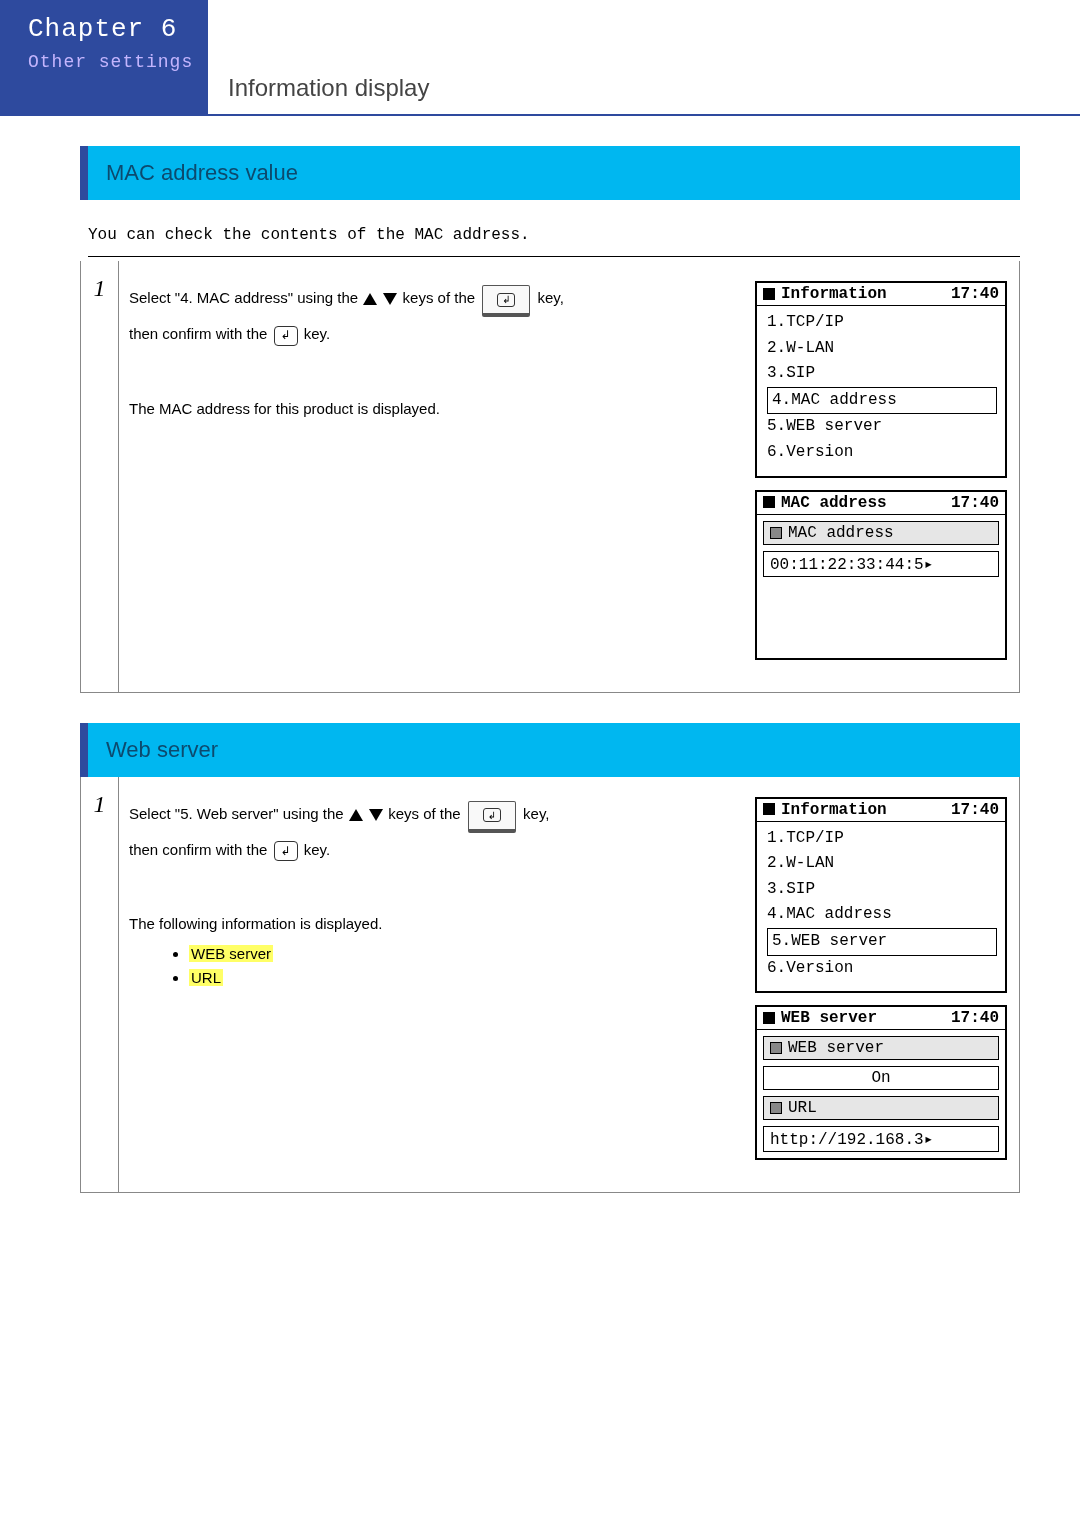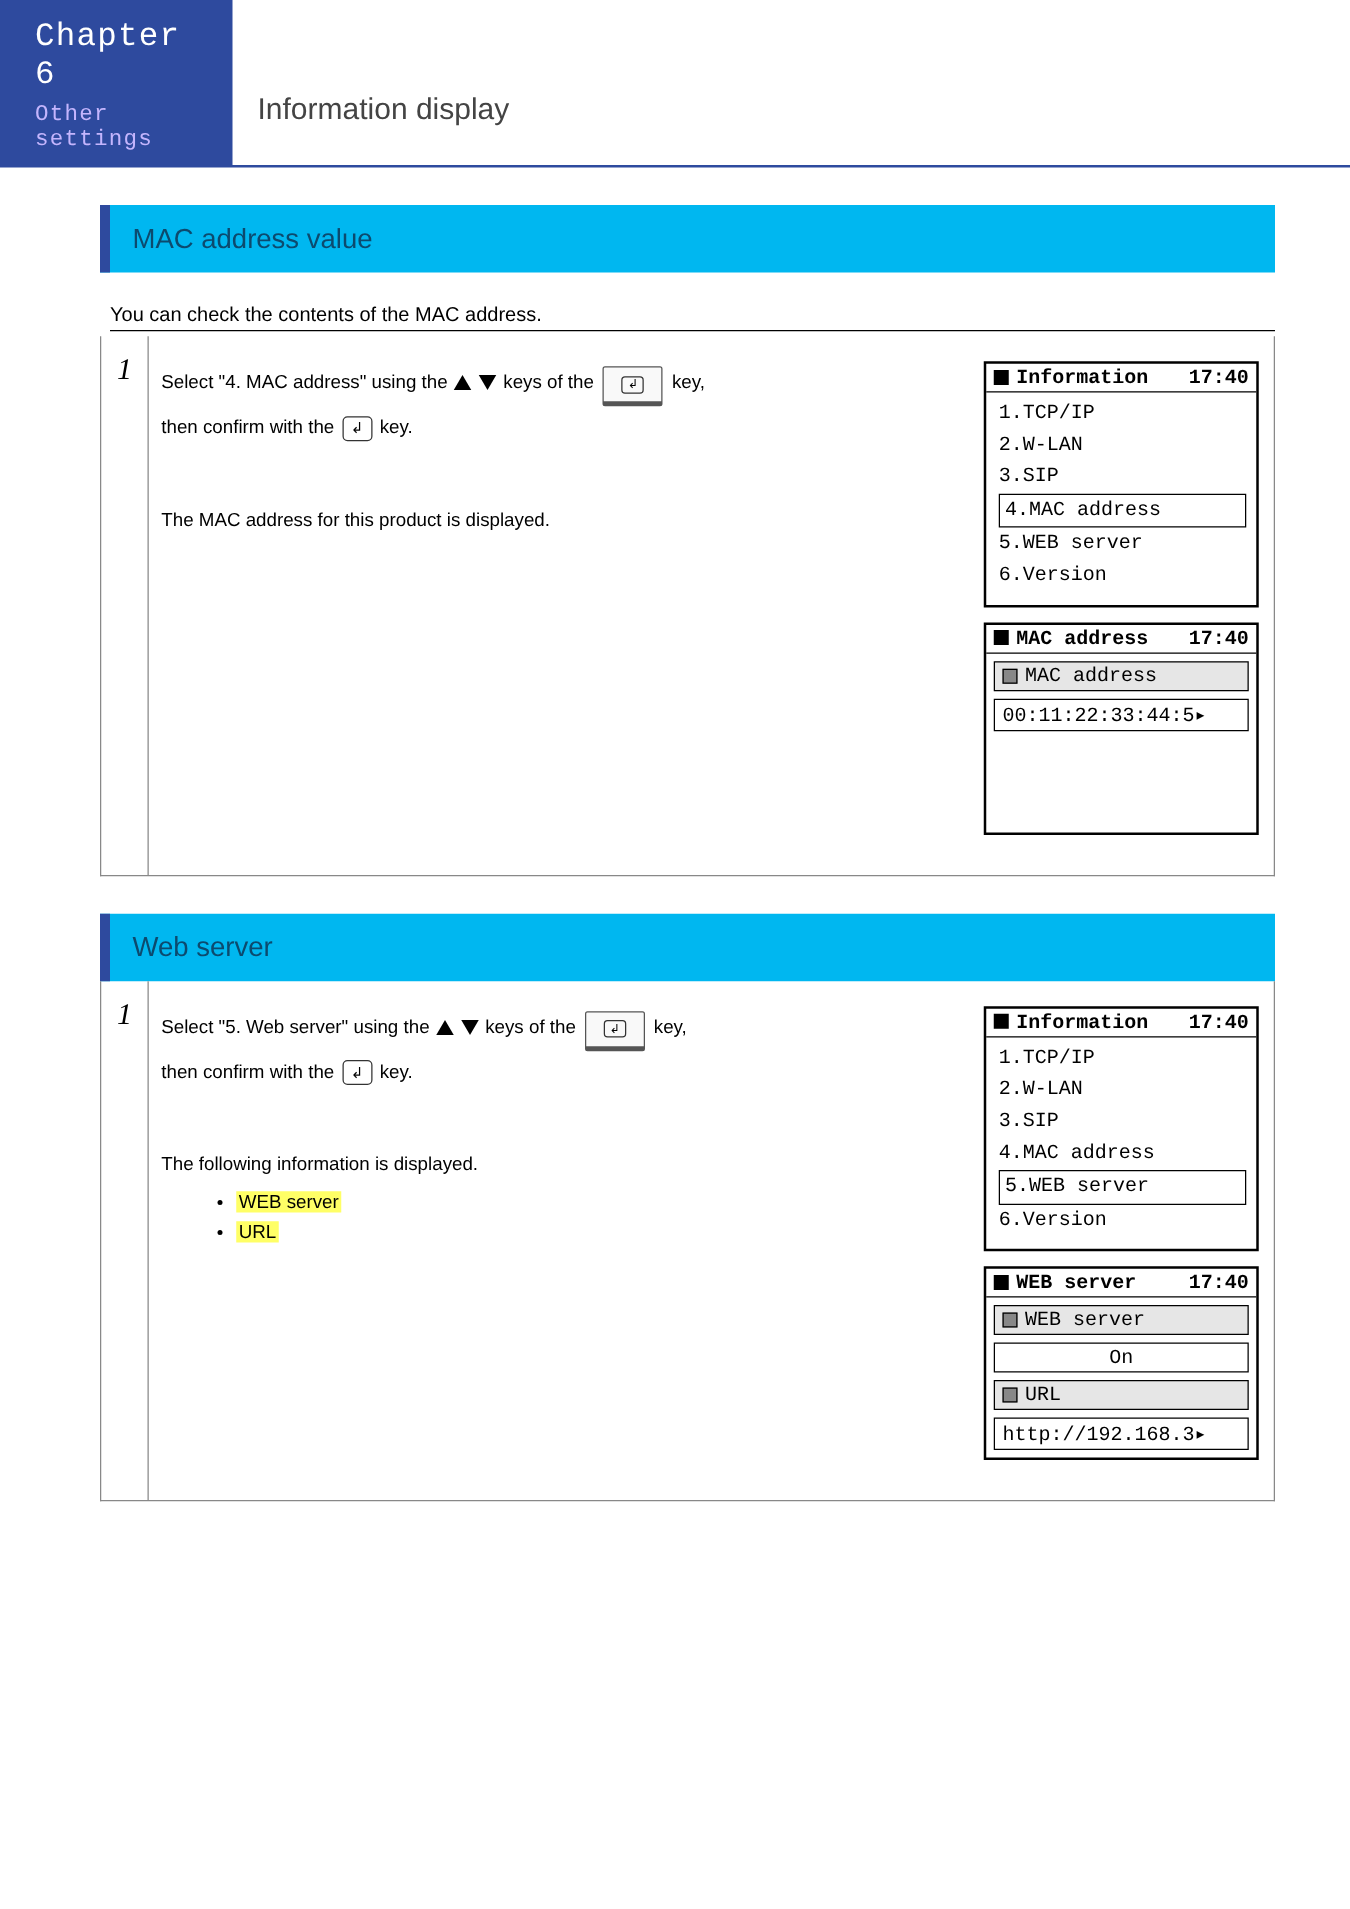--- a/index.html
+++ b/index.html
@@ -1,46 +1,47 @@
 <!DOCTYPE html>
 <html><head>
 <meta charset="utf-8">
 <style>
   * { box-sizing: border-box; margin: 0; padding: 0; }
   body { font-family: Arial, sans-serif; background: #fff; width: 1080px; }
 
   .top-bar { display: flex; border-bottom: 2px solid #2e4a9e; }
-  .chapter-block { width: 186px; background: #2e4a9e; color: #fff; padding: 14px 10px 10px 28px; }
+  .chapter-block { width: 208px; background: #2e4a9e; color: #fff; padding: 14px 10px 10px 28px; }
   .chapter-title { font-family: "Courier New", monospace; font-size: 26px; letter-spacing: 1px; }
   .chapter-subtitle { font-family: "Courier New", monospace; font-size: 18px; color: #c4b5fd; margin-top: 8px; letter-spacing: 1px; }
   .page-title { font-size: 24px; color: #444; padding: 50px 0 12px 20px; margin-top: 24px; }
 
   .content-wrap { padding: 30px 60px 0 80px; }
 
   .section-header {
     background: #00b7f0;
     color: #0c4a6e;
     font-size: 22px;
     padding: 14px 18px;
     border-left: 8px solid #2e4a9e;
   }
 
   .section-intro {
     font-size: 16px;
     margin: 26px 0 4px 8px;
     border-bottom: 1px solid #000;
-    padding-bottom: 2px;
+    padding-bottom: 12px;
+    font-family: Liberation Mono, monospace;
   }
 
   .step-box { border: 1px solid #888; border-top: none; display: flex; margin-bottom: 30px; }
   .step-num-col { width: 38px; text-align: center; font-size: 24px; padding-top: 14px; font-style: italic; font-family: "Times New Roman", serif; border-right: 1px solid #888; }
   .step-body { flex: 1; padding: 20px 12px 20px 10px; display: flex; }
   .step-text-col { flex: 1; font-size: 15px; line-height: 2.3; }
   .step-text-col p { margin-bottom: 40px; }
-  .step-screen-col { width: 220px; margin-left: 44px; }
+  .step-screen-col { width: 252px; margin-left: 44px; }
 
   .inline-icon, .inline-key { display: inline-block; vertical-align: middle; }
   .tri-up { width:0;height:0;border-left:7px solid transparent;border-right:7px solid transparent;border-bottom:12px solid #000;margin:0 1px; }
   .tri-down{ width:0;height:0;border-left:7px solid transparent;border-right:7px solid transparent;border-top:12px solid #000;margin:0 1px; }
   .key-graphic {
     width: 48px; height: 32px; border:1px solid #555; border-bottom-width:4px; border-radius:2px;
     display:inline-flex;align-items:center;justify-content:center;margin:0 3px;background:#f9f9f9;
   }
   .key-graphic .inner-btn{width:18px;height:14px;border:1px solid #333;border-radius:3px;display:flex;align-items:center;justify-content:center;font-size:10px;}
   .enter-key{width:24px;height:20px;border:1.5px solid #333;border-radius:4px;display:inline-flex;align-items:center;justify-content:center;font-size:12px;margin:0 2px;}

